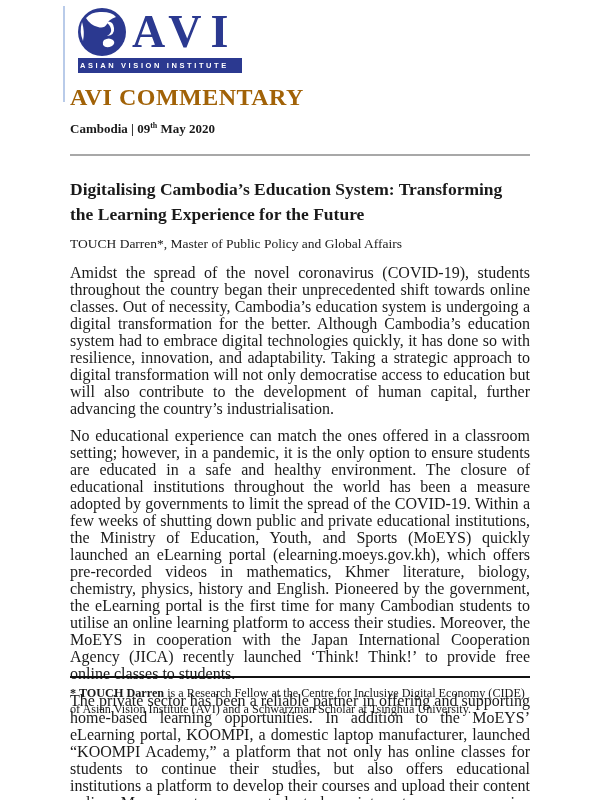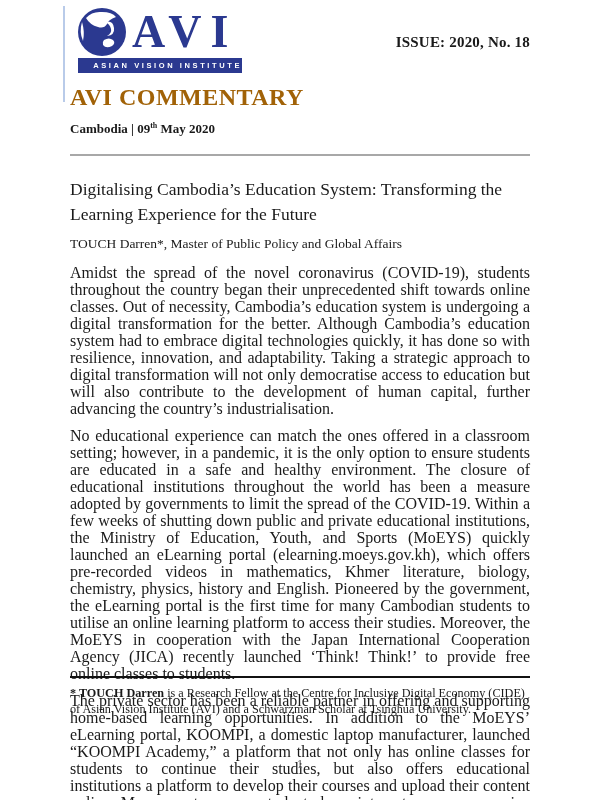--- a/index.html
+++ b/index.html
@@ -37,21 +37,21 @@
   }
   .logo-banner {
     margin-top: 2px;
     width: 164px;
     background: #2B3990;
     color: #ffffff;
     font-family: "Liberation Sans", sans-serif;
     font-weight: bold;
     font-size: 7.5px;
     letter-spacing: 2.6px;
-    text-align: right;
+    text-align: left;
     padding: 3px 0 3px 2px;
   }
 
   
   .issue {
     position: absolute;
     top: 34px; right: 70px;
     font-size: 15px;
     font-weight: bold;
     letter-spacing: 0.2px;
@@ -84,21 +84,21 @@
 
   
   .article {
     position: absolute;
     left: 70px; top: 177px;
     width: 460px;
   }
   .article-title {
     font-size: 17.5px;
     line-height: 25px;
-    font-weight: normal;
+    font-weight: bold;
     margin-bottom: 9px;
   }
   .byline {
     font-size: 13.5px;
     margin-bottom: 12px;
   }
   .article p {
     font-size: 16px;
     line-height: 17px;
     text-align: justify;
@@ -146,21 +146,20 @@
         <path d="M8,10 Q14,3 24,4 Q34,4 38,9 Q30,12 29,16 Q26,21 20,19 Q12,17 8,10 Z" fill="#ffffff"></path>
         <path d="M27,14 q8,-2 9,6 q1,7 -7,8 q5,-3 4,-7 q-1,-5 -6,-7 Z" fill="#ffffff"></path>
         <path d="M26,32 q5,-3 9,0 q3,3 -1,6 q-6,3 -9,-1 q-1,-3 1,-5 Z" fill="#ffffff"></path>
         <path d="M4,14 q-3,10 1,19 q2,-9 -1,-19 Z" fill="#ffffff"></path>
       </svg>
       <span class="logo-acronym">AVI</span>
     </div>
     <div class="logo-banner">ASIAN VISION INSTITUTE</div>
   </div>
 
-  <div class="issue">ISSUE: 2020, No. 18</div>
 
   <h1 class="commentary-title">AVI COMMENTARY</h1>
 
   <div class="dateline"><span>Cambodia | 09</span><sup>th</sup><span> May 2020</span></div>
 
   <div class="rule-gray"></div>
 
   <div class="article">
     <h2 class="article-title">Digitalising Cambodia’s Education System: Transforming the Learning Experience for the Future</h2>
     <div class="byline">TOUCH Darren*, Master of Public Policy and Global Affairs</div>

